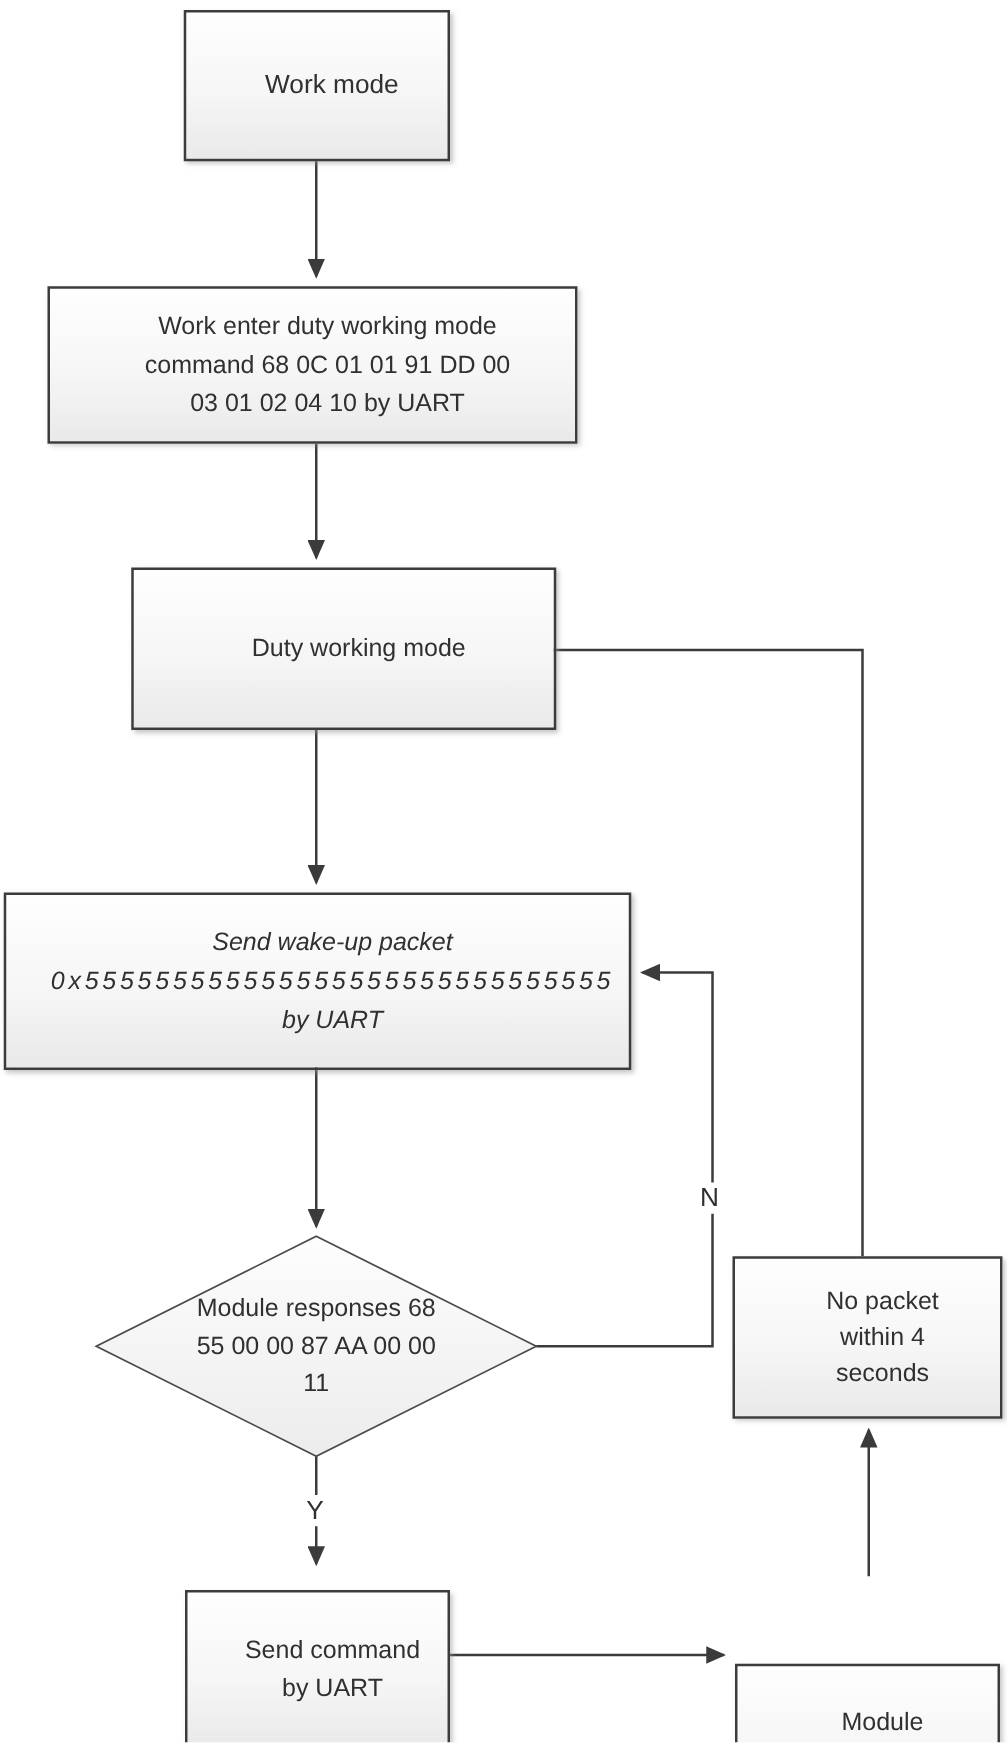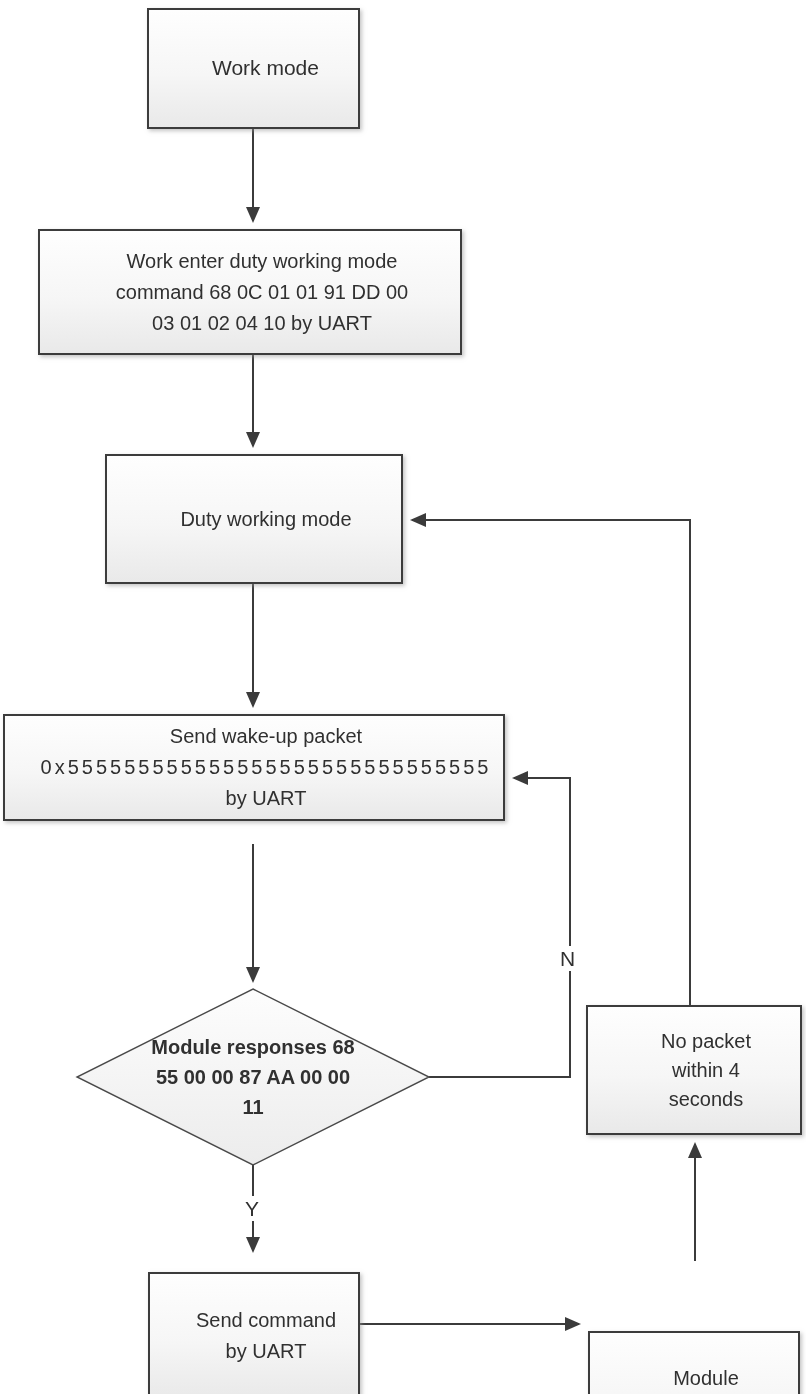--- a/index.html
+++ b/index.html
@@ -14,21 +14,21 @@
     background:linear-gradient(180deg,#fefefe 0%,#f6f6f6 55%,#e9e9e9 100%);
     box-shadow:2px 2px 4px rgba(150,150,150,0.55);
     display:flex; flex-direction:column; align-items:center; justify-content:center;
     text-align:center; font-size:20px; line-height:1.55;padding-left:24px;
   }
   .node .ln { white-space:nowrap; }
   .hex { letter-spacing:3px; }
   .decision-text {
     position:absolute; box-sizing:border-box;
     display:flex; flex-direction:column; align-items:center; justify-content:center;
-    text-align:center; font-size:20px; line-height:1.5;font-weight:bold;
+    text-align:center; font-size:20px; line-height:1.5;
   }
   .edge-label {
     position:absolute; background:#ffffff; font-size:21px;
     padding:1px 3px; line-height:1.1;
   }
 </style>
 </head>
 <body>
 
 <div id="canvas">
@@ -62,25 +62,25 @@
   <div class="node" style="left:147px; top:8px; width:213px; height:121px; font-size:21px;">
     <div class="ln">Work mode</div>
   </div>
 
   <div class="node" style="left:38px; top:229px; width:424px; height:126px;">
     <div class="ln">Work enter duty working mode</div>
     <div class="ln">command 68 0C 01 01 91 DD 00</div>
     <div class="ln">03 01 02 04 10 by UART</div>
   </div>
 
-  <div class="node" style="left:105px; top:454px; width:298px; height:130px;align-items:center;">
+  <div class="node" style="left:105px; top:454px; width:340px; height:130px;align-items:center;">
     <div class="ln">Duty working mode</div>
   </div>
 
-  <div class="node" style="left:3px; top:714px; width:502px; height:107px;">
+  <div class="node" style="left:3px; top:714px; width:502px; height:142px;font-style:italic;">
     <div class="ln">Send wake-up packet</div>
     <div class="ln hex">0x555555555555555555555555555555</div>
     <div class="ln">by UART</div>
   </div>
 
   <div class="decision-text" style="left:78px; top:1027px; width:350px; height:100px;">
     <div class="ln">Module responses 68</div>
     <div class="ln">55 00 00 87 AA 00 00</div>
     <div class="ln">11</div>
   </div>

